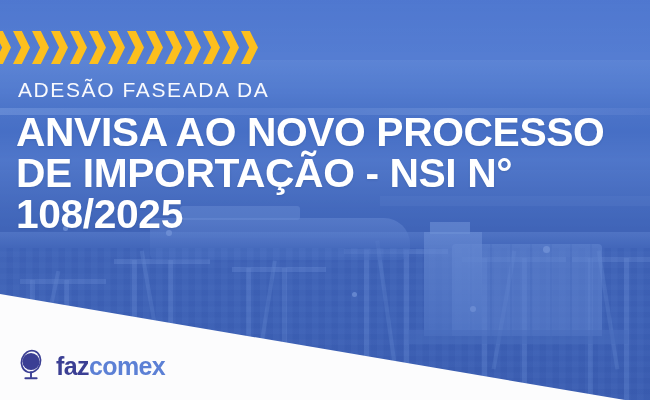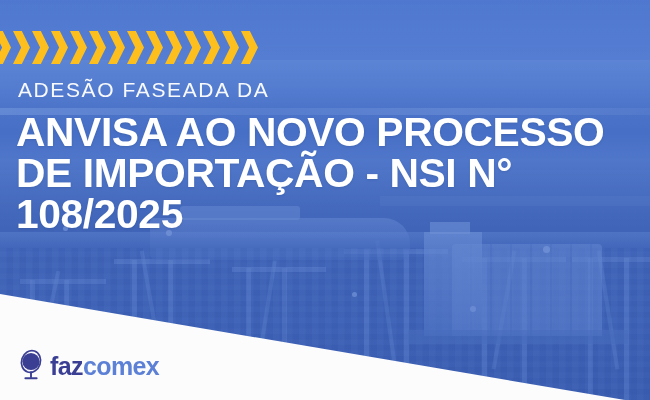--- a/index.html
+++ b/index.html
@@ -235,21 +235,21 @@
     background: #fcfcfd;
     clip-path: polygon(0 0, 625px 106px, 0 106px);
   }
 
   
   .logo {
     position: absolute;
     left: 16px; top: 348px;
     display: flex;
     align-items: center;
-    gap: 0;
+    gap: 6px;
   }
   .logo-mark { width: 34px; height: 34px; display: block; }
   .logo-text {
     font-size: 25px;
     font-weight: 600;
     letter-spacing: -0.6px;
     line-height: 1;
     position: relative;
     top: 1px;
   }

